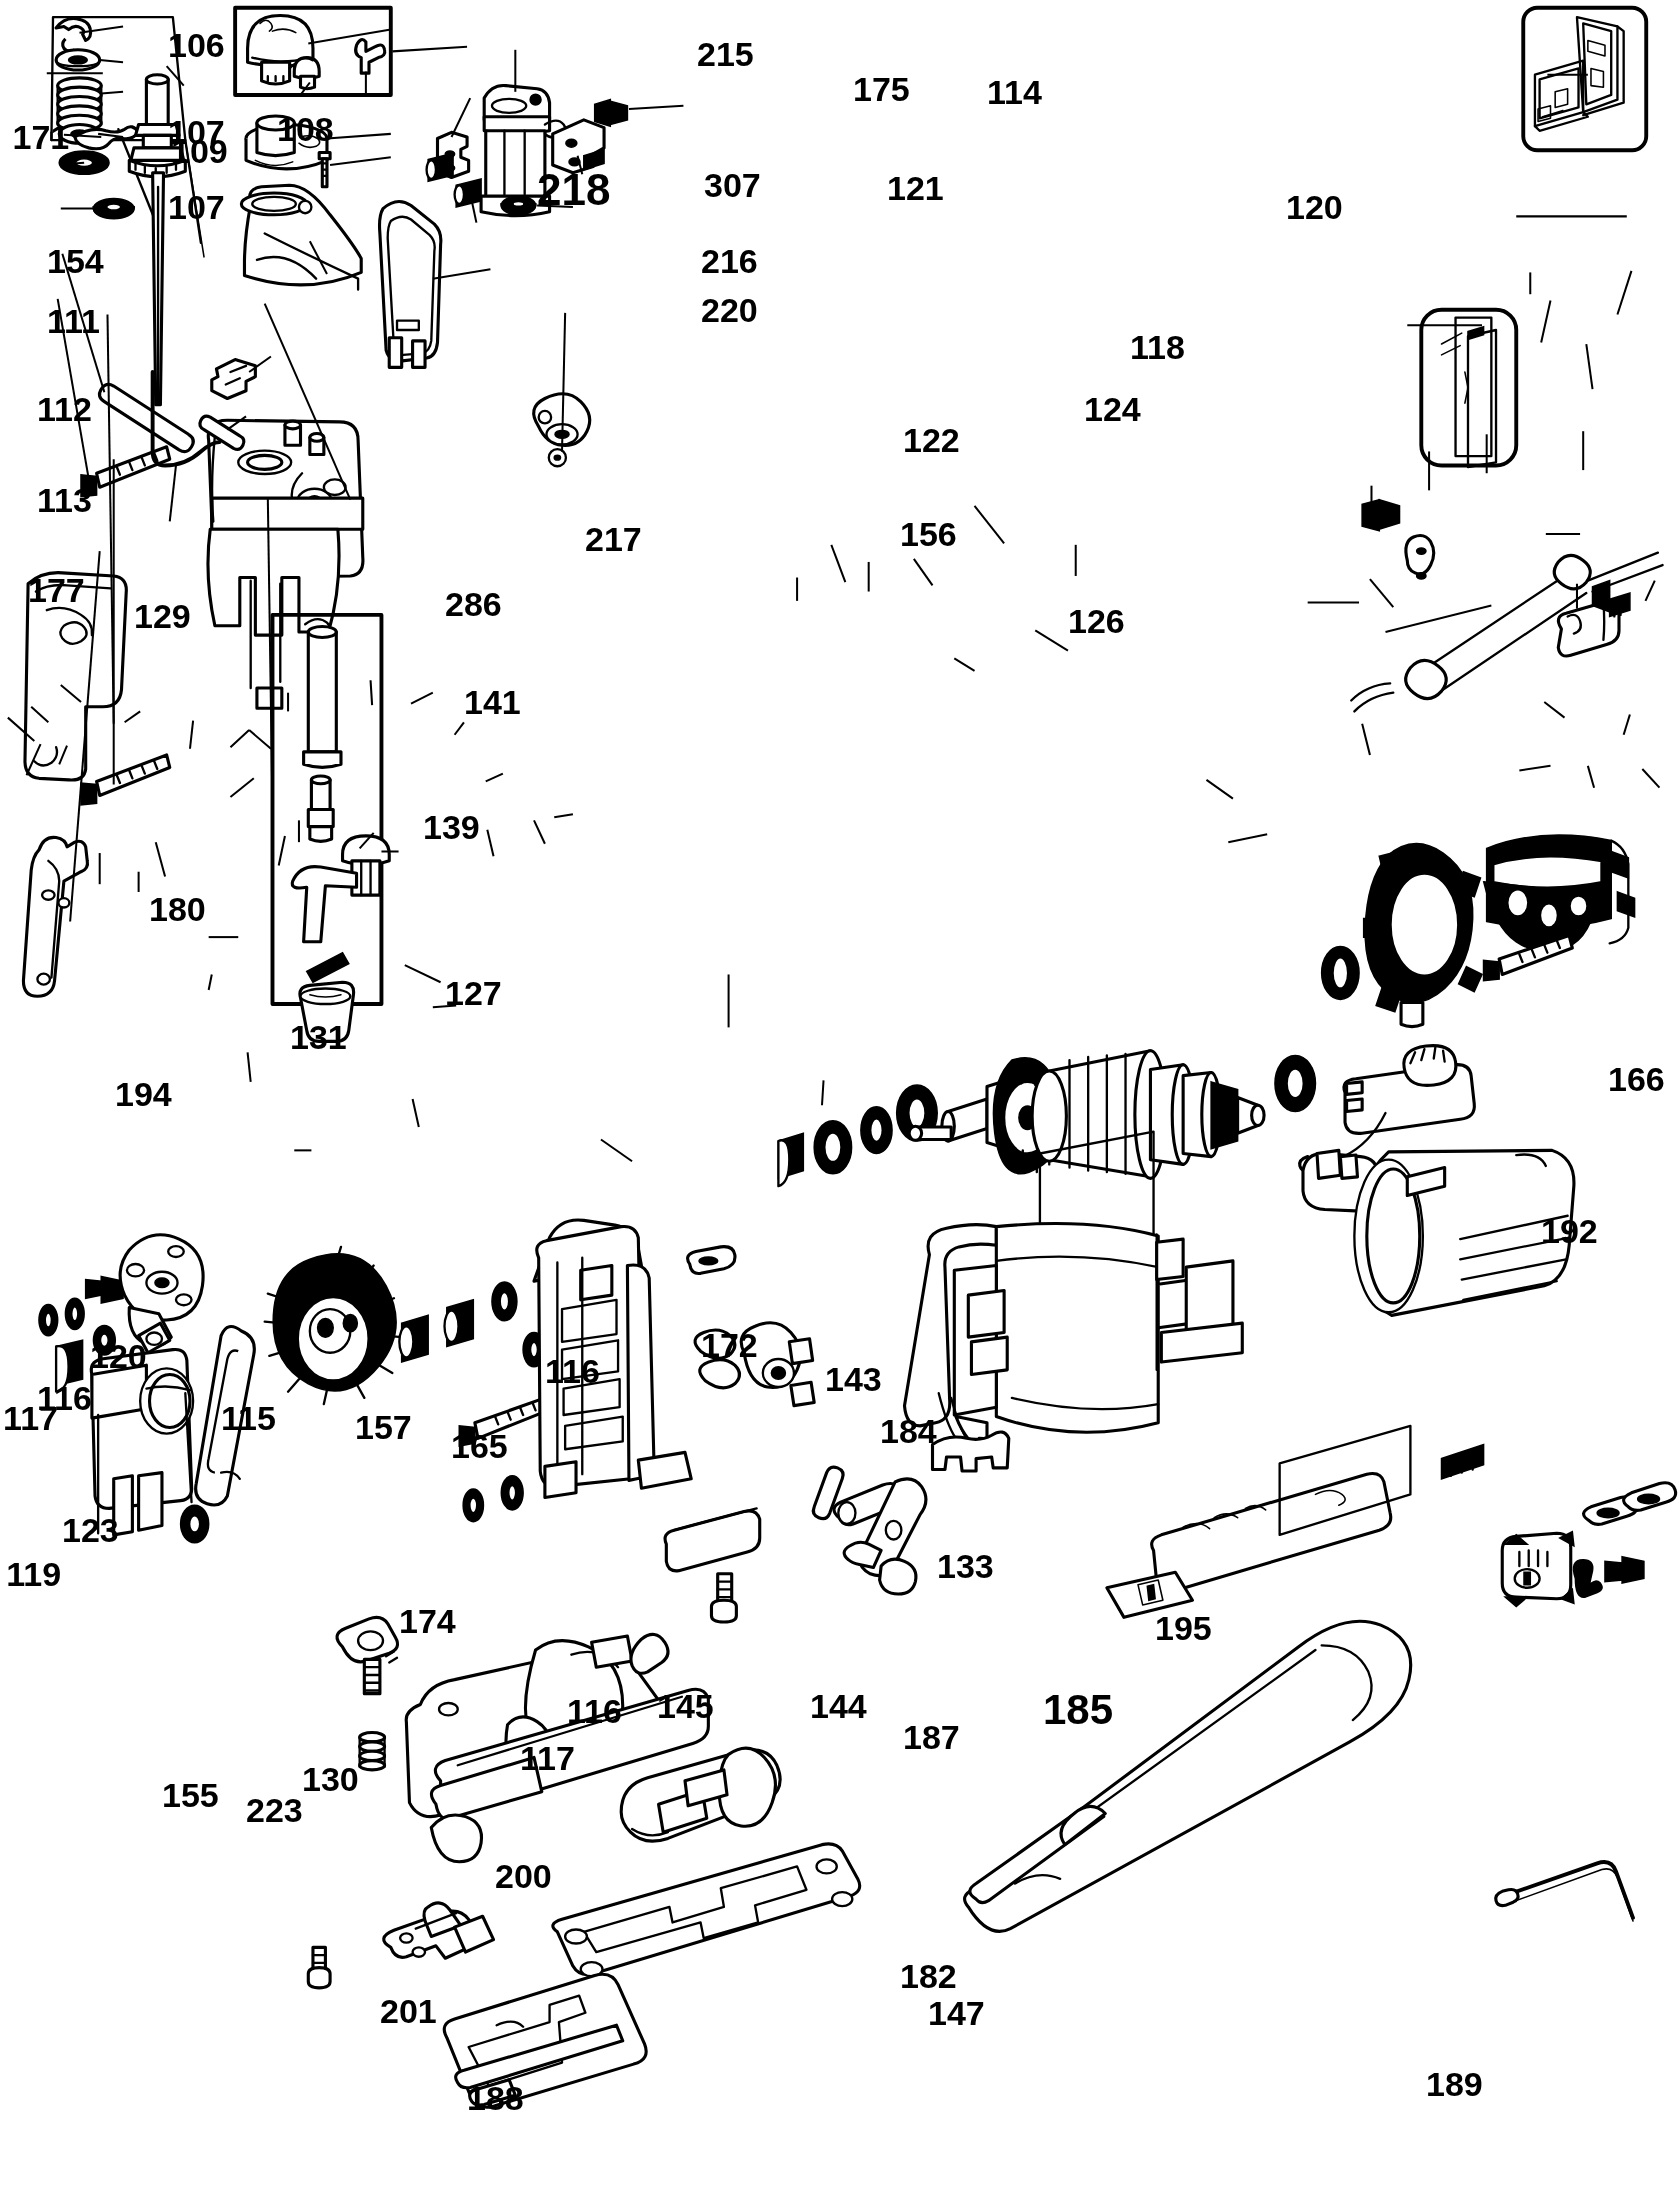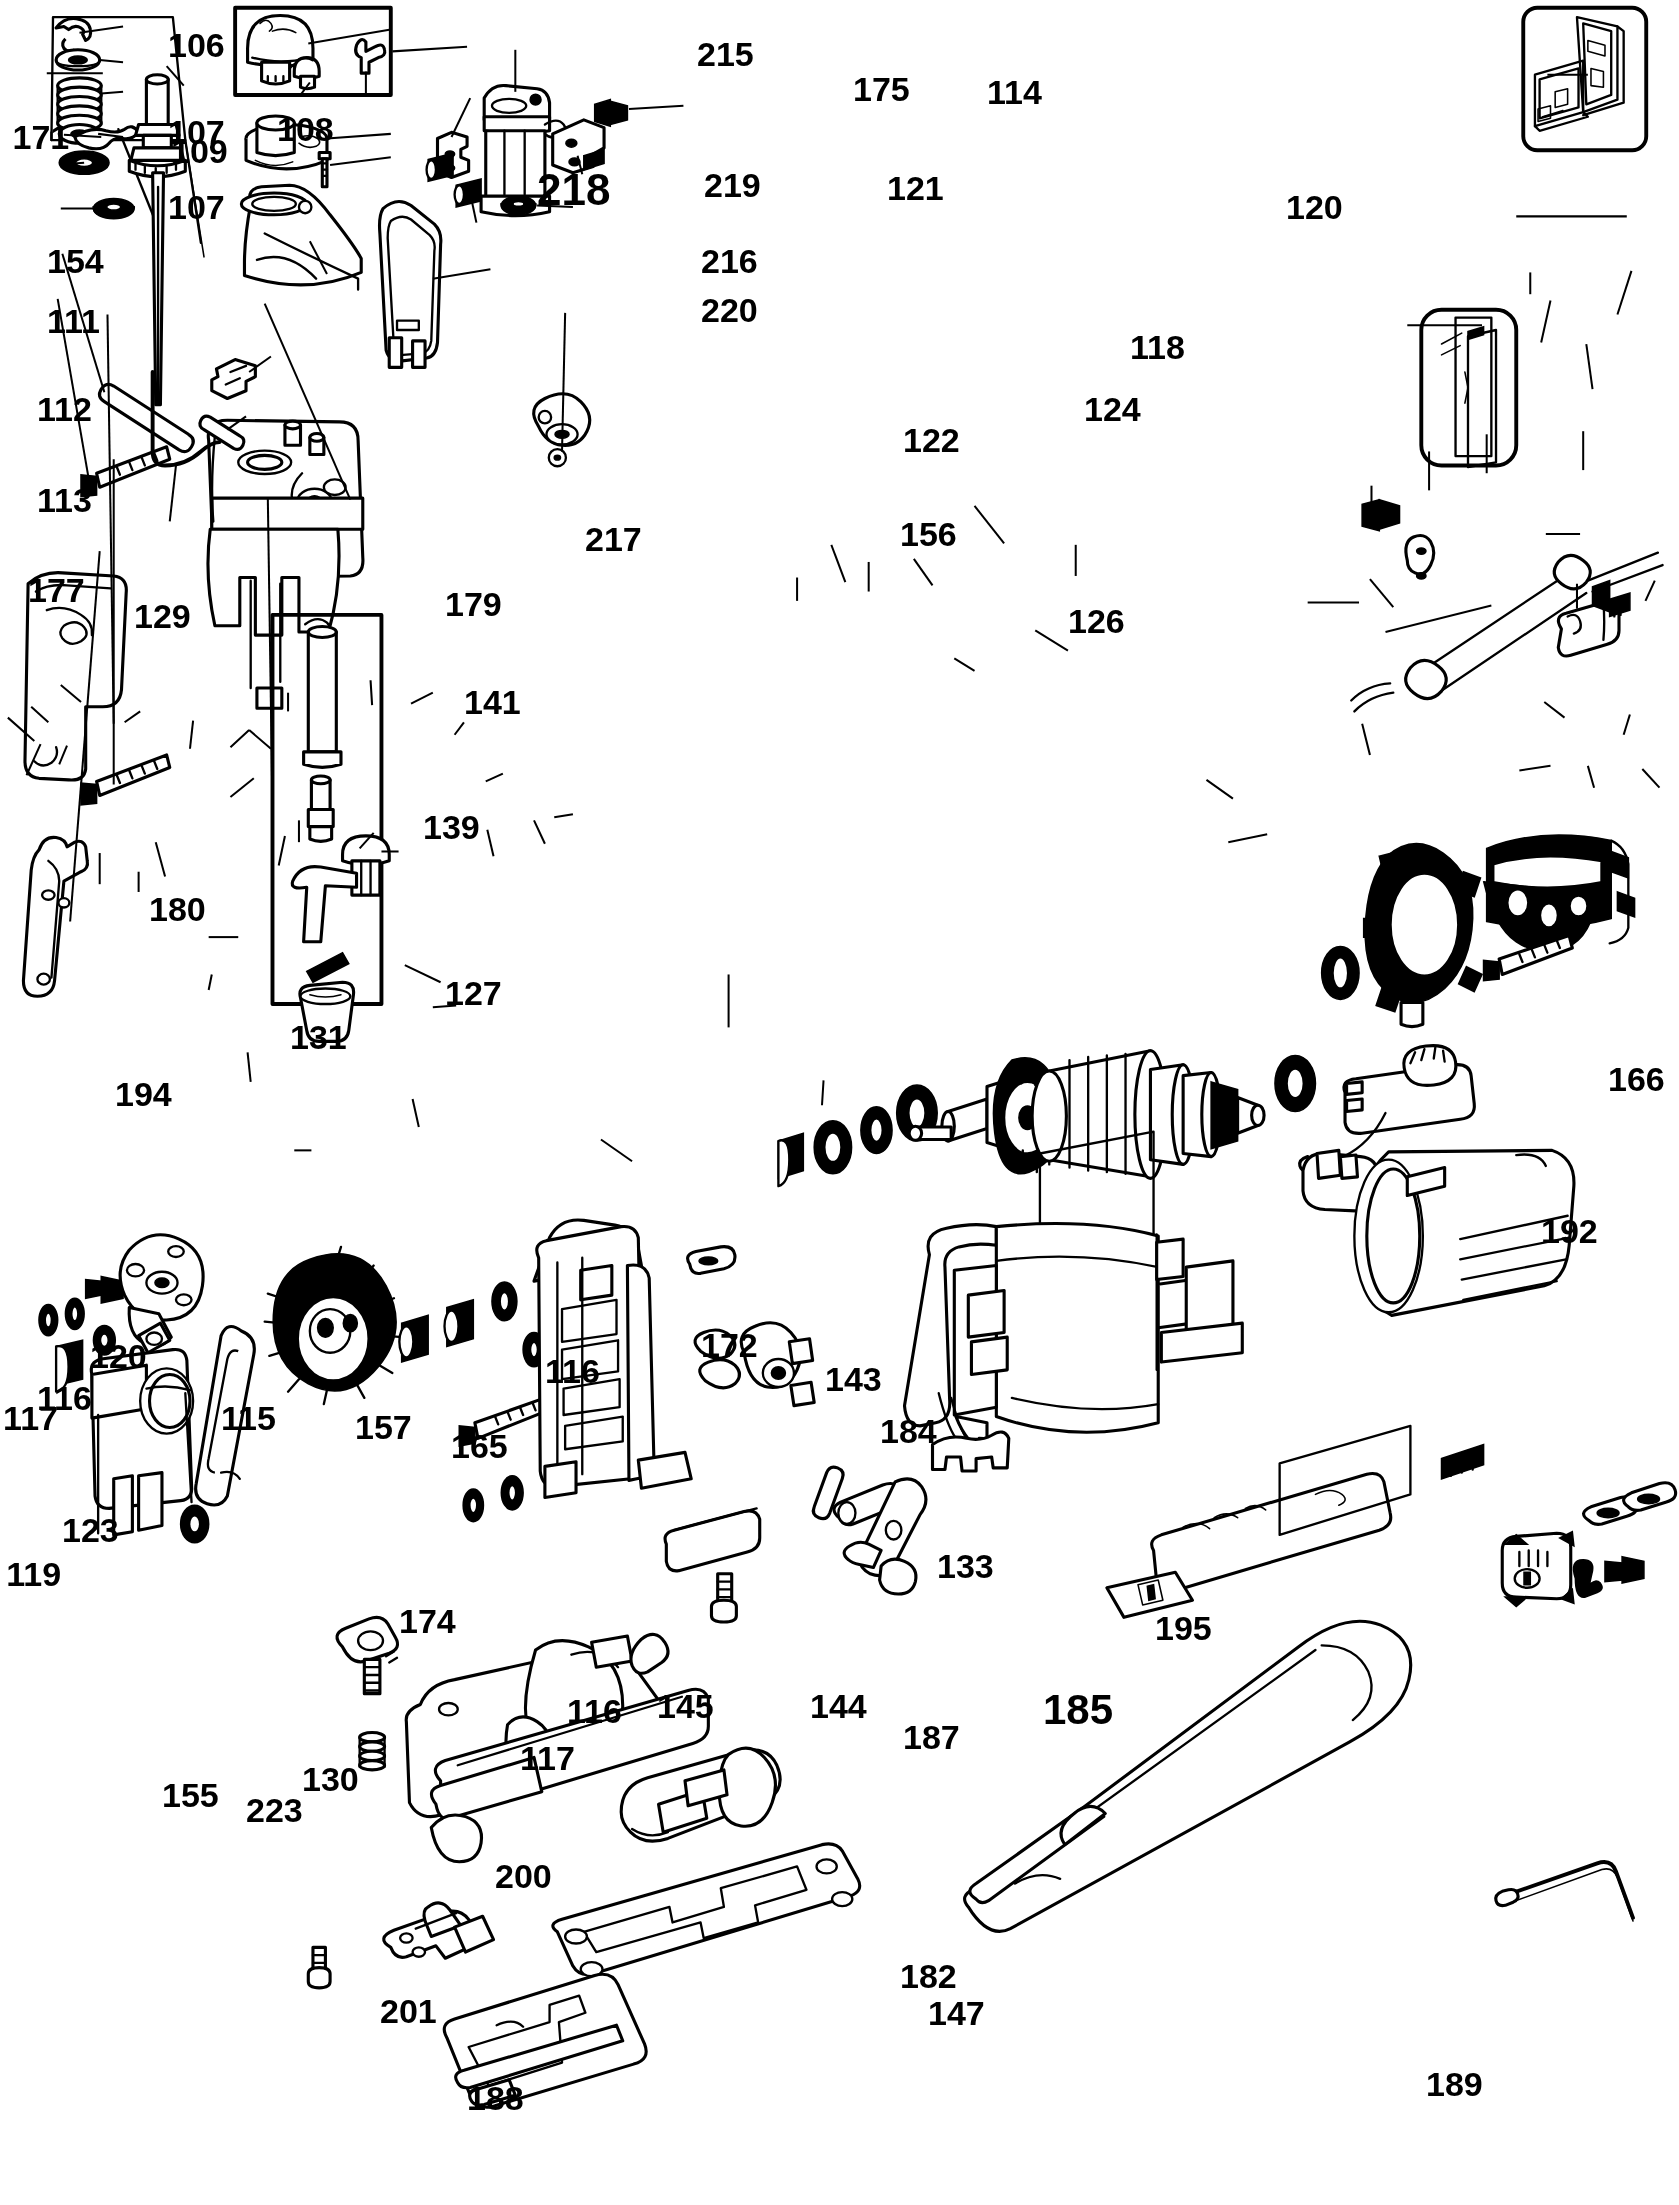--- a/index.html
+++ b/index.html
@@ -859,32 +859,32 @@
     <span class="cn big" style="left: 277px; top: 112px; font-size: 34px;">108</span>
     <span class="cn big" style="left: 12.5px; top: 120px; font-size: 34px;">171</span>
     <span class="cn big" style="left: 171px; top: 134px; font-size: 34px;">109</span>
     <span class="cn big" style="left: 168px; top: 190px; font-size: 34px;">107</span>
     <span class="cn big" style="left: 47px; top: 244px; font-size: 34px;">154</span>
     <span class="cn big" style="left: 47px; top: 304px; font-size: 34px;">111</span>
     <span class="cn big" style="left: 37px; top: 392px; font-size: 34px;">112</span>
     <span class="cn big" style="left: 37px; top: 483px; font-size: 34px;">113</span>
     <span class="cn big" style="left: 28px; top: 573px; font-size: 34px;">177</span>
     <span class="cn big" style="left: 134px; top: 599px; font-size: 34px;">129</span>
-    <span class="cn big" style="left: 445px; top: 587px; font-size: 34px;">179</span>
+    <span class="cn big" style="left: 445px; top: 587px; font-size: 34px;">286</span>
     <span class="cn big" style="left: 464px; top: 685px; font-size: 34px;">141</span>
     <span class="cn big" style="left: 423px; top: 810px; font-size: 34px;">139</span>
     <span class="cn big" style="left: 149px; top: 892px; font-size: 34px;">180</span>
     <span class="cn big" style="left: 290px; top: 1020px; font-size: 34px;">131</span>
     <span class="cn big" style="left: 445px; top: 976px; font-size: 34px;">127</span>
     <span class="cn big" style="left: 115px; top: 1077px; font-size: 34px;">194</span>
 
     <span class="cn big" style="left: 697px; top: 37px; font-size: 34px;">215</span>
     <span class="cn big" style="left: 853px; top: 72px; font-size: 34px;">175</span>
     <span class="cn big" style="left: 511px; top: 168px; font-size: 44px; margin-left: 26px;">218</span>
-    <span class="cn big" style="left: 704px; top: 168px; font-size: 34px;">219</span>
+    <span class="cn big" style="left: 704px; top: 168px; font-size: 34px;">307</span>
     <span class="cn big" style="left: 701px; top: 244px; font-size: 34px;">216</span>
     <span class="cn big" style="left: 701px; top: 293px; font-size: 34px;">220</span>
     <span class="cn big" style="left: 585px; top: 522px; font-size: 34px;">217</span>
     <span class="cn big" style="left: 900px; top: 517px; font-size: 34px;">156</span>
     <span class="cn big" style="left: 1068px; top: 604px; font-size: 34px;">126</span>
     <span class="cn big" style="left: 987px; top: 75px; font-size: 34px;">114</span>
     <span class="cn big" style="left: 887px; top: 171px; font-size: 34px;">121</span>
     <span class="cn big" style="left: 1286px; top: 190px; font-size: 34px;">120</span>
     <span class="cn big" style="left: 1130px; top: 330px; font-size: 34px;">118</span>
     <span class="cn big" style="left: 903px; top: 423px; font-size: 34px;">122</span>

